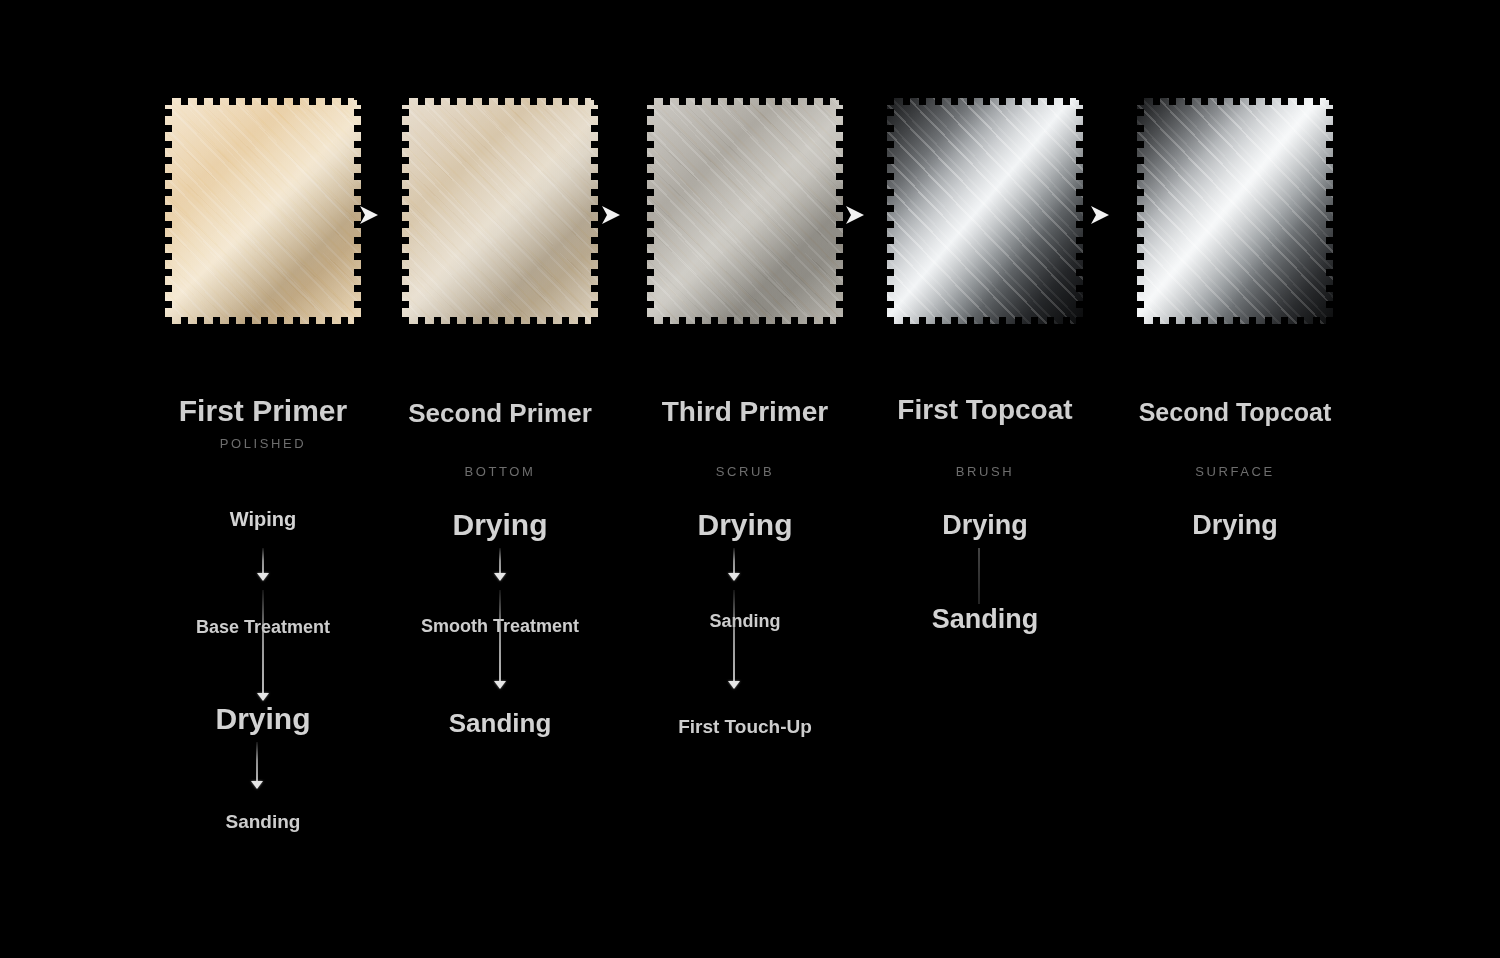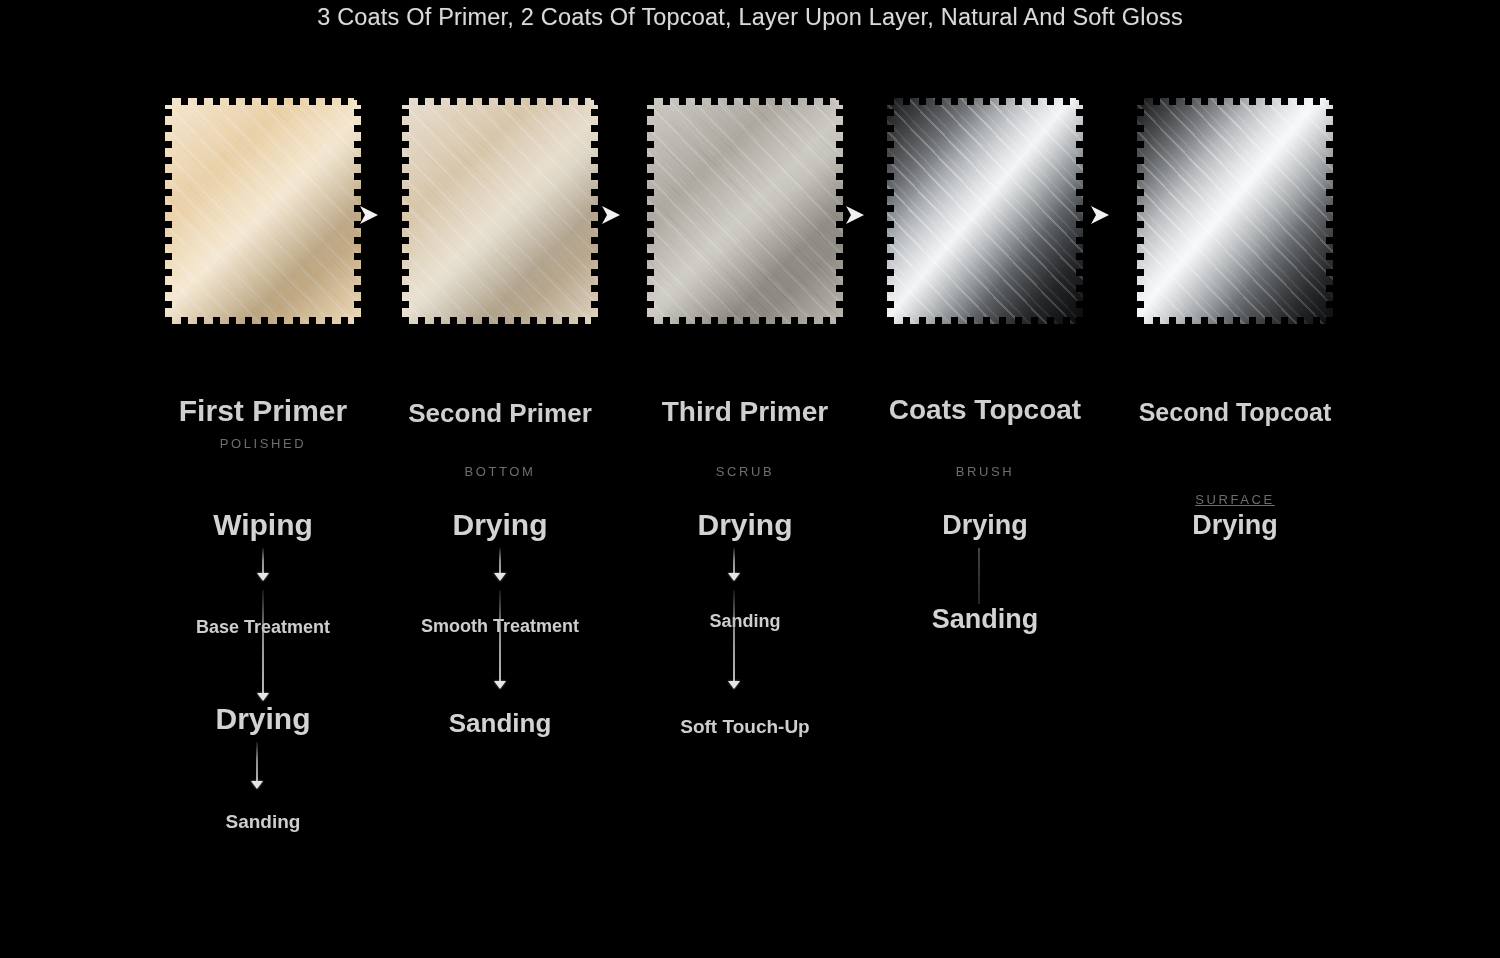--- a/index.html
+++ b/index.html
@@ -133,39 +133,38 @@
     border-top:8px solid #e6e6e6;
     filter:drop-shadow(0 0 1px rgba(255,255,255,.5));
   }
   .arrow.faint .shaft{background:linear-gradient(180deg,rgba(150,150,150,.45) 0%,rgba(120,120,120,.30) 100%);}
 </style>
 </head>
 <body>
 
 <div class="stage">
 
-  <div class="title">3 Coats Of Primer, 2 Coats Of Topcoat, Layer Upon Layer, Natural And Soft Gloss</div>
 
   <div class="cols">
 
     <div class="col" style="left:138px;">
       <div class="stamp-wrap">
         <div class="stamp">
           <div class="tex t1">
               <div class="grain"></div>
               <div class="sheen"></div>
             </div>
           <div class="perf"></div>
         </div>
       </div>
       <div class="head" style="top:394px;font-size:30px;">First Primer</div>
       <div class="sub" style="top:436px;">POLISHED</div>
 
       <div class="flow">
-        <div class="stepbig" style="top:508px;font-size:30px;">Wiping</div>
+        <div class="stepbig" style="top:508px;font-size:20px;">Wiping</div>
         <div class="arrow" style="left:119px;top:548px;height:32px;">
             <div class="shaft"></div>
             <div class="hd"></div>
           </div>
         <div class="stepsmall" style="top:617px;font-size:18px;">Base Treatment</div>
         <div class="arrow" style="left:119px;top:590px;height:110px;">
             <div class="shaft"></div>
             <div class="hd"></div>
           </div>
         <div class="stepbig" style="top:702px;font-size:30px;">Drying</div>
@@ -222,35 +221,35 @@
         <div class="stepbig" style="top:508px;font-size:30px;">Drying</div>
         <div class="arrow" style="left:108px;top:548px;height:32px;">
             <div class="shaft"></div>
             <div class="hd"></div>
           </div>
         <div class="stepsmall" style="top:611px;font-size:18px;">Sanding</div>
         <div class="arrow" style="left:108px;top:590px;height:98px;">
             <div class="shaft"></div>
             <div class="hd"></div>
           </div>
-        <div class="stepsmall" style="top:716px;font-size:19px;">Soft Touch-Up</div>
+        <div class="stepsmall" style="top:716px;font-size:19px;">First Touch-Up</div>
       </div>
     </div>
 
     <div class="col" style="left:860px;">
       <div class="stamp-wrap">
         <div class="stamp">
           <div class="tex t4">
               <div class="grain"></div>
               <div class="sheen"></div>
             </div>
           <div class="perf"></div>
         </div>
       </div>
-      <div class="head" style="top:394px;font-size:28px;">Coats Topcoat</div>
+      <div class="head" style="top:394px;font-size:28px;">First Topcoat</div>
       <div class="sub" style="top:464px;">BRUSH</div>
 
       <div class="flow">
         <div class="stepbig" style="top:510px;font-size:27px;">Drying</div>
         <div class="arrow faint" style="left:113px;top:548px;height:56px;">
             <div class="shaft"></div>
           </div>
         <div class="stepbig" style="top:604px;font-size:27px;">Sanding</div>
       </div>
     </div>
@@ -259,21 +258,21 @@
       <div class="stamp-wrap">
         <div class="stamp">
           <div class="tex t5">
               <div class="grain"></div>
               <div class="sheen"></div>
             </div>
           <div class="perf"></div>
         </div>
       </div>
       <div class="head" style="top:398px;font-size:25px;">Second Topcoat</div>
-      <div class="sub" style="top:492px;text-decoration:underline;">SURFACE</div>
+      <div class="sub" style="top:464px;">SURFACE</div>
 
       <div class="flow">
         <div class="stepbig" style="top:510px;font-size:27px;">Drying</div>
       </div>
     </div>
 
     <div class="chev" style="left:352px;">
       <svg width="34" height="34" viewBox="0 0 34 34">
           <path d="M8 8 L26 17 L8 26 L13 17 Z" fill="#f2f2f2"></path>
         </svg>

